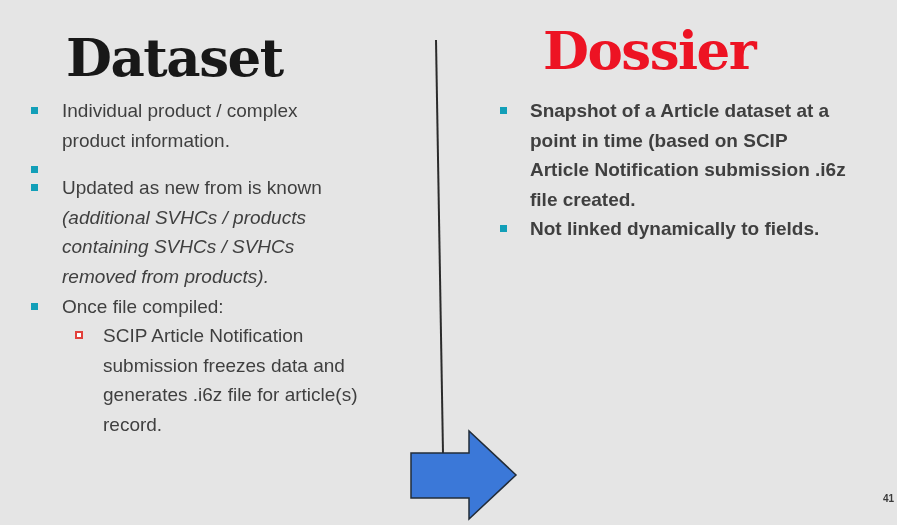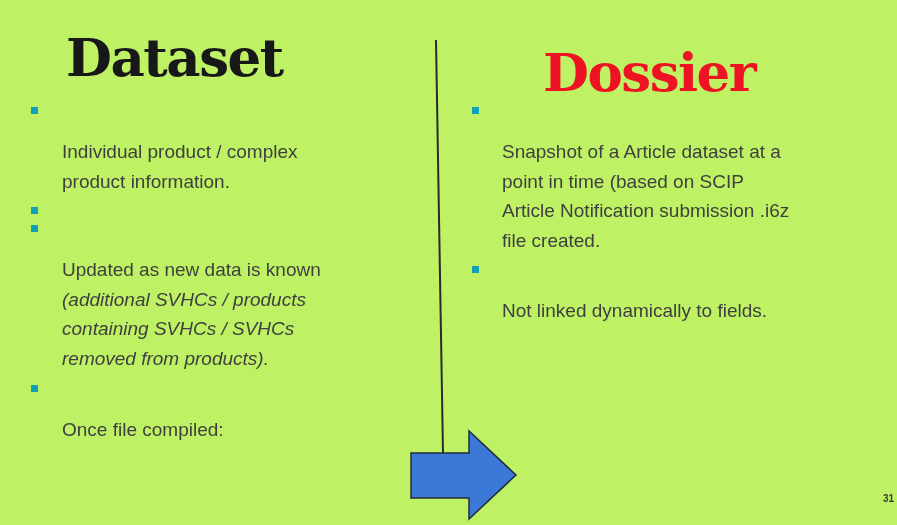--- a/index.html
+++ b/index.html
@@ -1,42 +1,42 @@
 <!DOCTYPE html>
 <html><head>
 <meta charset="utf-8">
 <style>
   * { margin: 0; padding: 0; box-sizing: border-box; }
   html, body { background: #888; }
   .slide {
     position: relative;
     width: 897px;
     height: 525px;
-    background: #bef264;
+    background: #e5e5e5;
     overflow: hidden;
     font-family: "Liberation Sans", sans-serif;
   }
   .col-title {
     position: absolute;
     font-family: "DejaVu Serif", serif;
     font-weight: 700;
     font-size: 53px;
     line-height: 62px;
     letter-spacing: -1.5px;
     white-space: nowrap;
   }
   .title-left  { left: 66px;  top: 26px; color: #181818; }
-  .title-right { left: 543px; top: 41px; color: #ed1323; }
+  .title-right { left: 543px; top: 19px; color: #ed1323; }
 
   .list {
     position: absolute;
     top: 96px;
   }
   .list-left  { left: 31px;  width: 420px; }
-  .list-right { left: 472px; width: 396px; }
+  .list-right { left: 500px; width: 396px; font-weight: bold; }
 
   .item { display: flex; align-items: flex-start; }
   .mk {
     flex: 0 0 auto;
     width: 7px; height: 7px;
     margin-top: 11px;
   }
   .teal { background: #129fb8; }
   .list-left  .teal { margin-right: 24px; }
   .list-right .teal { margin-right: 23px; }
@@ -46,21 +46,20 @@
     background: #ffffff;
     margin-right: 20px;
     margin-top: 10px;
   }
   .sub { margin-left: 44px; }
   .tx {
     font-size: 19px;
     line-height: 29.6px;
     color: #3f3f3f;
     white-space: nowrap;
-    margin-top: 41px;
   }
   .it { font-style: italic; }
 
   .overlay {
     position: absolute;
     left: 0; top: 0;
     width: 897px; height: 525px;
     pointer-events: none;
   }
   .page-num {
@@ -89,34 +88,38 @@
   <div class="list list-left">
     <div class="item">
       <span class="mk teal"></span>
       <div class="tx">Individual product / complex<br>product information.</div>
     </div>
     <div class="item">
       <span class="mk teal"></span>
     </div>
     <div class="item">
       <span class="mk teal"></span>
-      <div class="tx"><span>Updated as new data is known</span><br><span class="it">(additional SVHCs / products<br>containing SVHCs / SVHCs<br>removed from products).</span></div>
+      <div class="tx"><span>Updated as new from is known</span><br><span class="it">(additional SVHCs / products<br>containing SVHCs / SVHCs<br>removed from products).</span></div>
     </div>
     <div class="item">
       <span class="mk teal"></span>
       <div class="tx">Once file compiled:</div>
+    </div>
+    <div class="item sub">
+      <span class="mk hollow"></span>
+      <div class="tx">SCIP Article Notification<br>submission freezes data and<br>generates .i6z file for article(s)<br>record.</div>
     </div>
   </div>
 
   <div class="list list-right">
     <div class="item">
       <span class="mk teal"></span>
       <div class="tx">Snapshot of a Article dataset at a<br>point in time (based on SCIP<br>Article Notification submission .i6z<br>file created.</div>
     </div>
     <div class="item">
       <span class="mk teal"></span>
       <div class="tx">Not linked dynamically to fields.</div>
     </div>
   </div>
 
-  <div class="page-num">31</div>
+  <div class="page-num">41</div>
 
 </div>
 
 </body></html>

